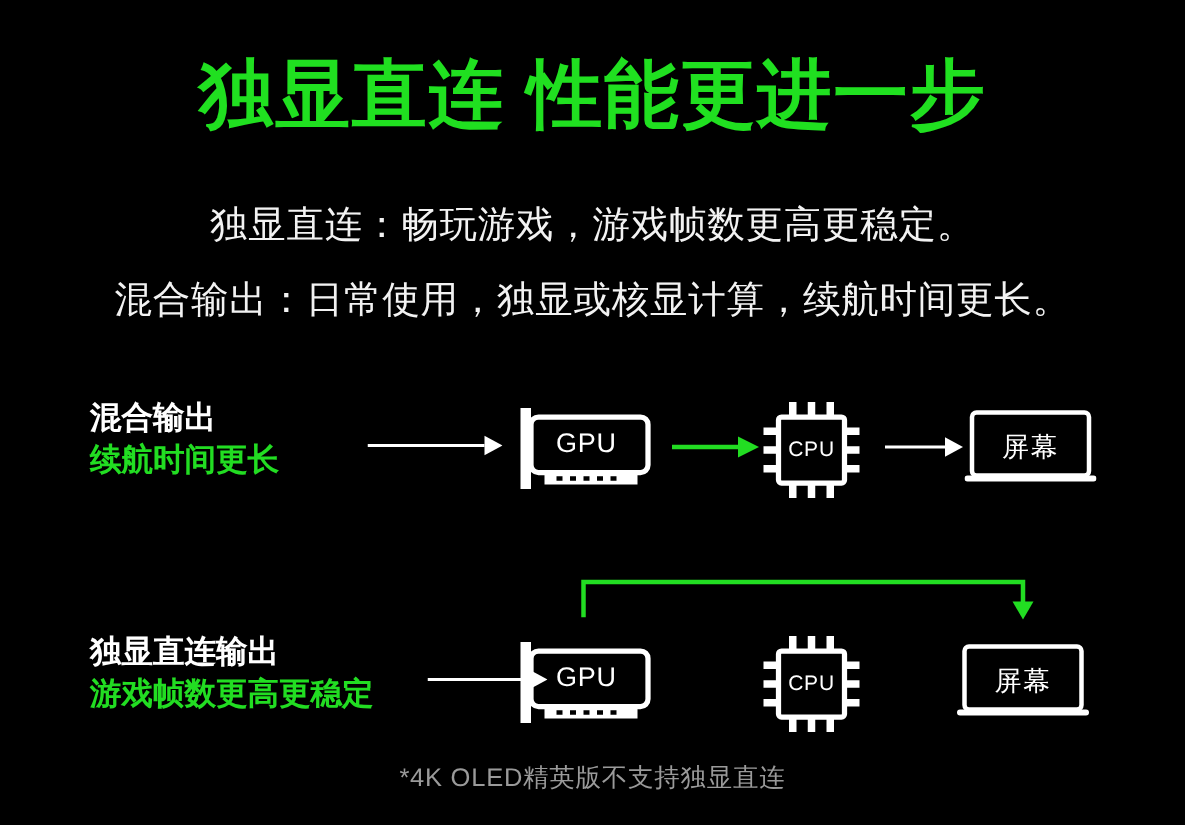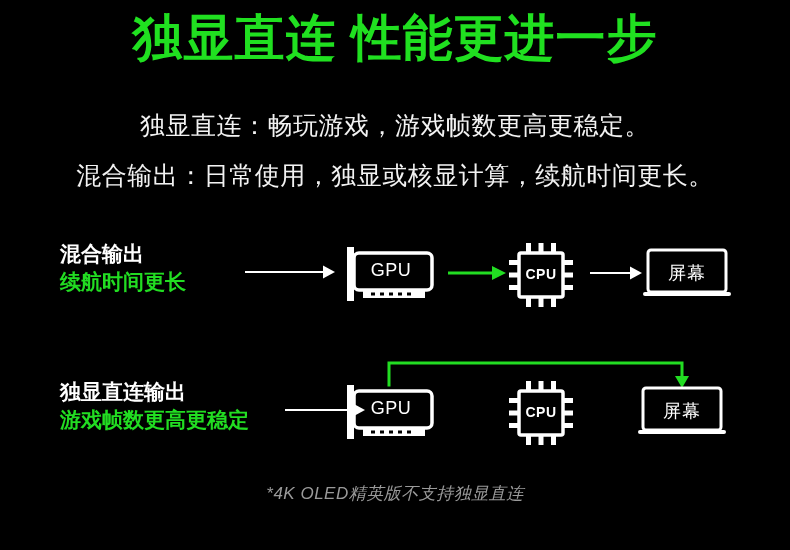--- a/index.html
+++ b/index.html
@@ -14,20 +14,21 @@
     overflow: hidden;
     font-family: "Liberation Sans", "DejaVu Sans", sans-serif;
     color: #ffffff;
     position: relative;
   }
   .page {
     position: relative;
     width: 790px;
     height: 402px;
     background: #000000;
+    margin-top: 25px;
   }
 
   
   .title {
     position: absolute;
     top: 6px;
     left: 0;
     width: 790px;
     text-align: center;
     color: #20e020;
@@ -55,21 +56,21 @@
   .subtitle.line2 { top: 158px; }
 
   
   .row {
     position: absolute;
     left: 0;
     width: 790px;
     height: 80px;
   }
   .row-hybrid { top: 240px; }
-  .row-direct { top: 378px; }
+  .row-direct { top: 396px; }
 
   .row-label {
     position: absolute;
     left: 60px;
     top: 0;
     width: 200px;
     text-align: left;
     font-weight: bold;
   }
   .row-label .lbl-main {
@@ -93,21 +94,20 @@
     height: 20px;
   }
   .arrow svg { display: block; }
 
   
   .gpu-icon {
     position: absolute;
   }
   .cpu-icon {
     position: absolute;
-    font-weight: bold;
   }
   .screen-icon {
     position: absolute;
   }
   .icon-text {
     position: absolute;
     text-align: center;
     color: #ffffff;
     pointer-events: none;
   }
@@ -136,21 +136,20 @@
   .footnote {
     position: absolute;
     top: 482px;
     left: 0;
     width: 790px;
     text-align: center;
     color: #9a9a9a;
     font-size: 17px;
     letter-spacing: 0.5px;
     white-space: pre;
-    font-style: italic;
   }
 </style>
 </head>
 <body>
 
 <div class="page">
 
   <div class="title">独显直连 性能更进一步</div>
 
   <div class="subtitle line1">独显直连：畅玩游戏，游戏帧数更高更稳定。</div>

